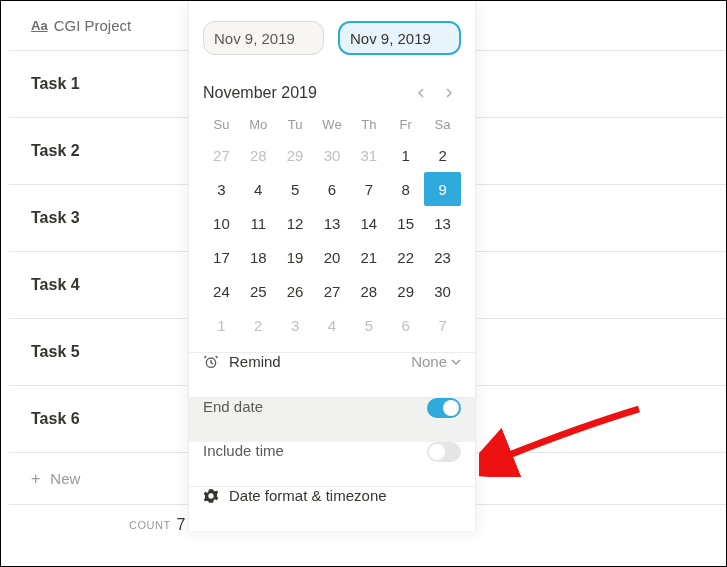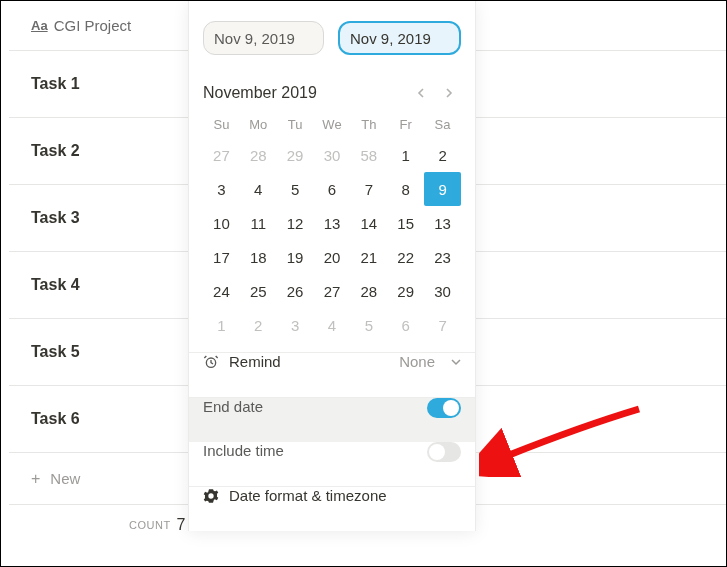--- a/index.html
+++ b/index.html
@@ -152,21 +152,21 @@
     display: flex;
     align-items: flex-start;
     justify-content: space-between;
     padding: 0 14px;
     height: 44px;
     font-size: 15px;
     color: #5a5a58;
   }
   .row-option .left { display:flex; align-items:center; gap:10px; color:#37352f;}
   .row-option .left .icon { color:#5a5a58; }
-  .none-label { color:#9b9a97; font-size:15px; display:flex; align-items:center; gap:16px;}
+  .none-label { color:#9b9a97; font-size:15px; display:flex; align-items:center; gap:4px;}
   .toggle {
     width: 34px; height: 20px; border-radius: 10px;
     position: relative; cursor: pointer;
   }
   .toggle .knob {
     position: absolute; top: 2px; width: 16px; height: 16px; border-radius: 50%; background: #fff;
   }
   .toggle.on { background:#2eaadc; }
   .toggle.on .knob { right: 2px; }
   .toggle.off { background:#e6e6e4; }
@@ -249,21 +249,21 @@
           <div class="dow">Th</div>
           <div class="dow">Fr</div>
           <div class="dow">Sa</div>
         </div>
       <div id="weeks">
           <div class="cal-row">
             <div class="day muted">27</div>
             <div class="day muted">28</div>
             <div class="day muted">29</div>
             <div class="day muted">30</div>
-            <div class="day muted">58</div>
+            <div class="day muted">31</div>
             <div class="day">1</div>
             <div class="day">2</div>
           </div>
           <div class="cal-row">
             <div class="day">3</div>
             <div class="day">4</div>
             <div class="day">5</div>
             <div class="day">6</div>
             <div class="day">7</div>
             <div class="day">8</div>

